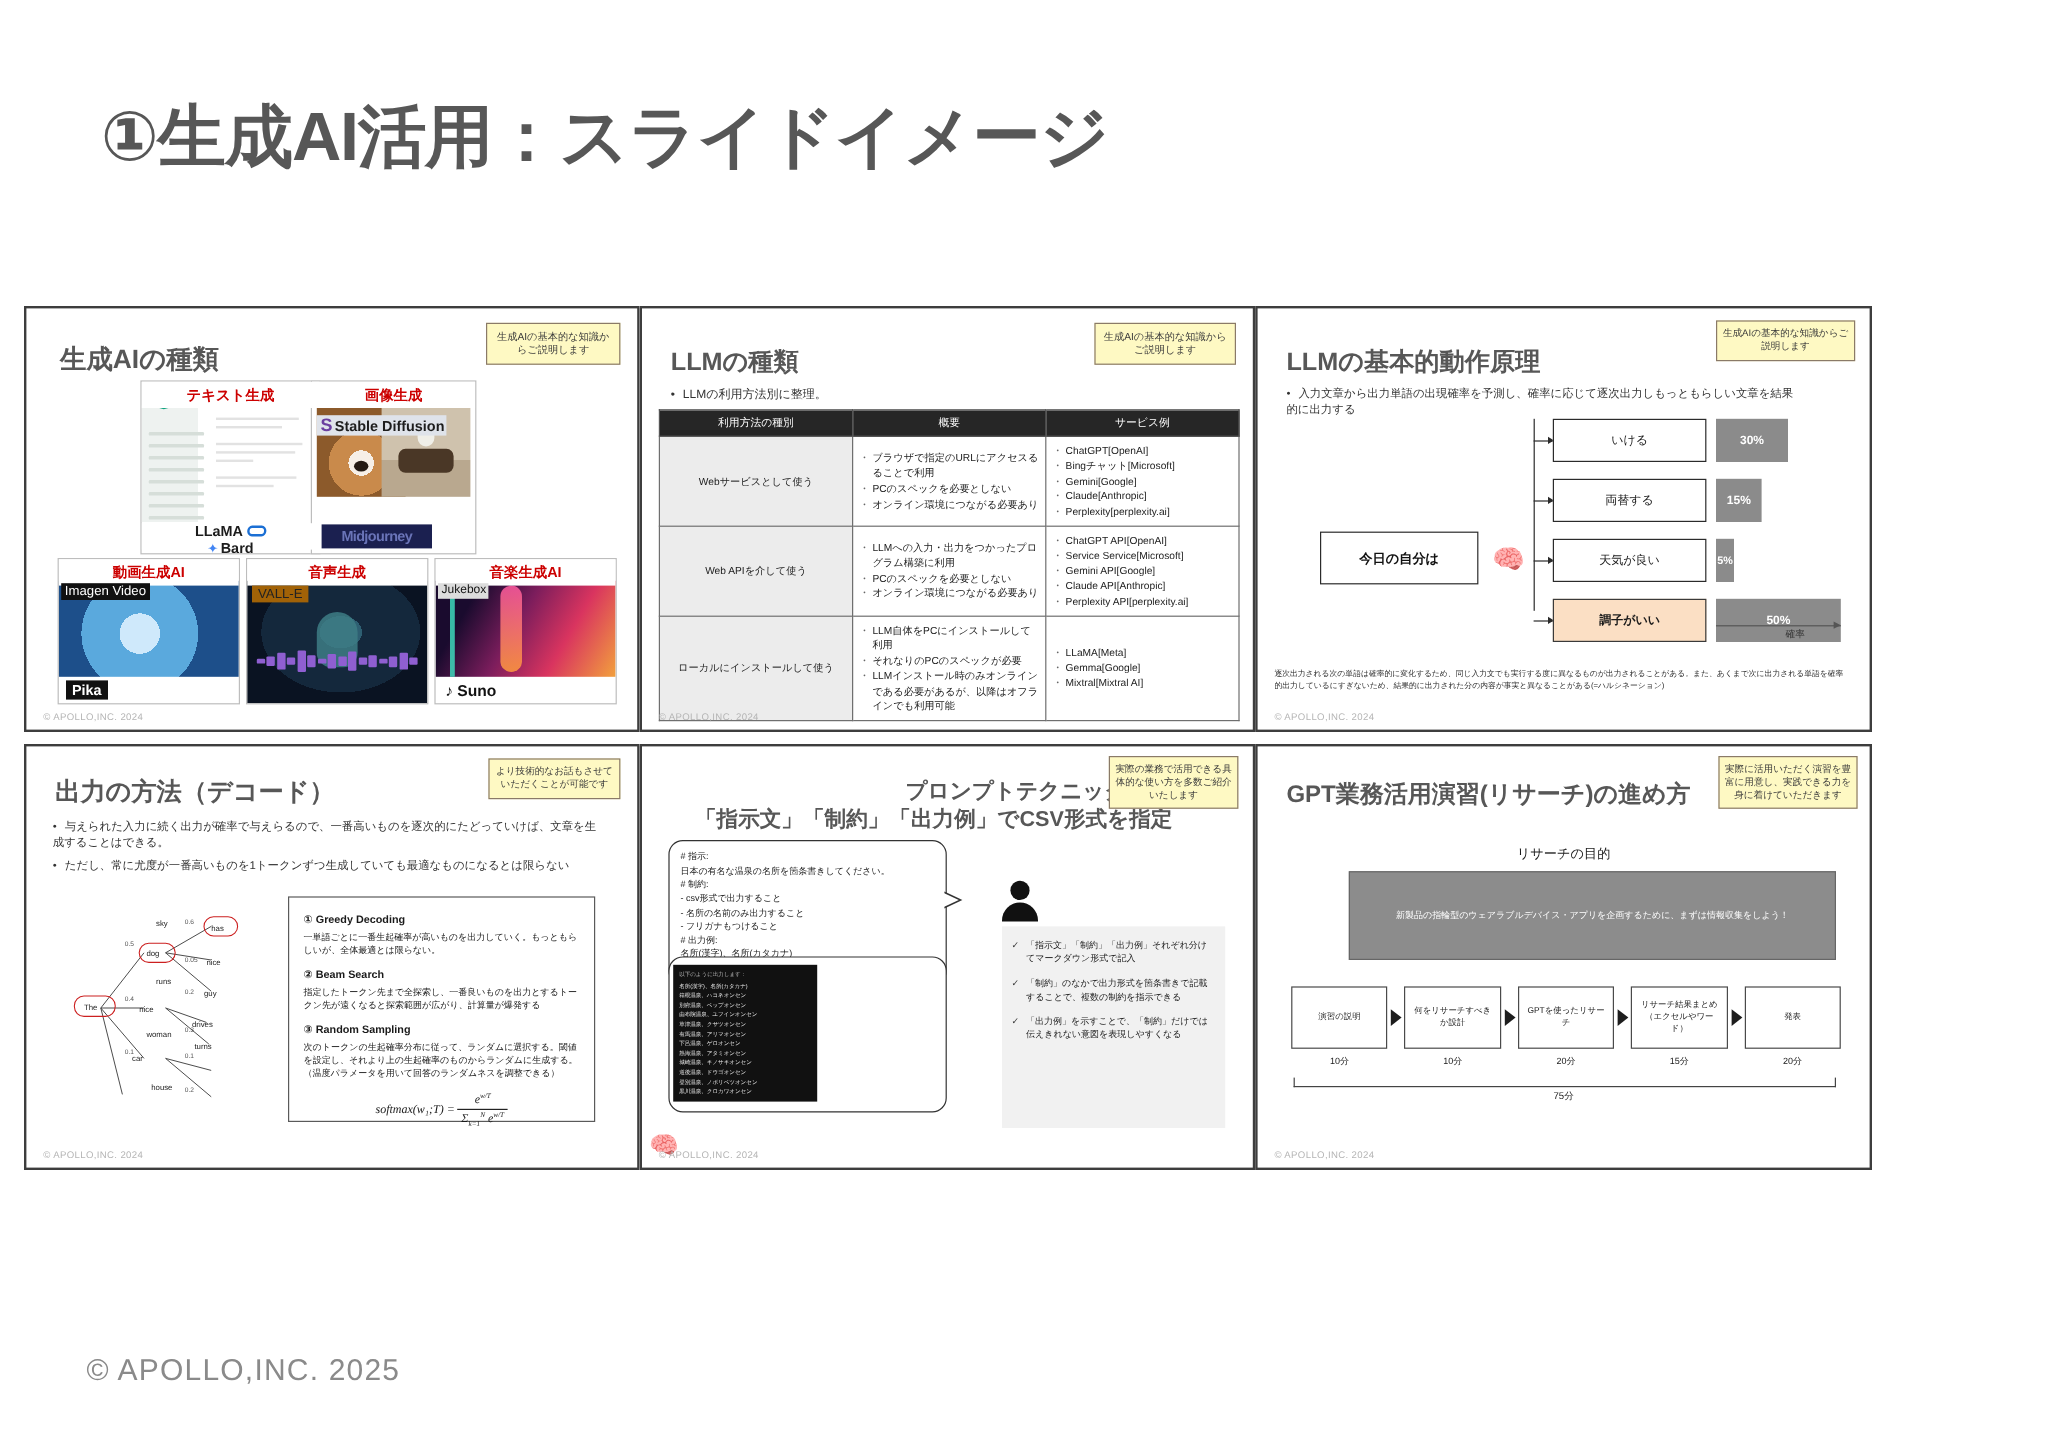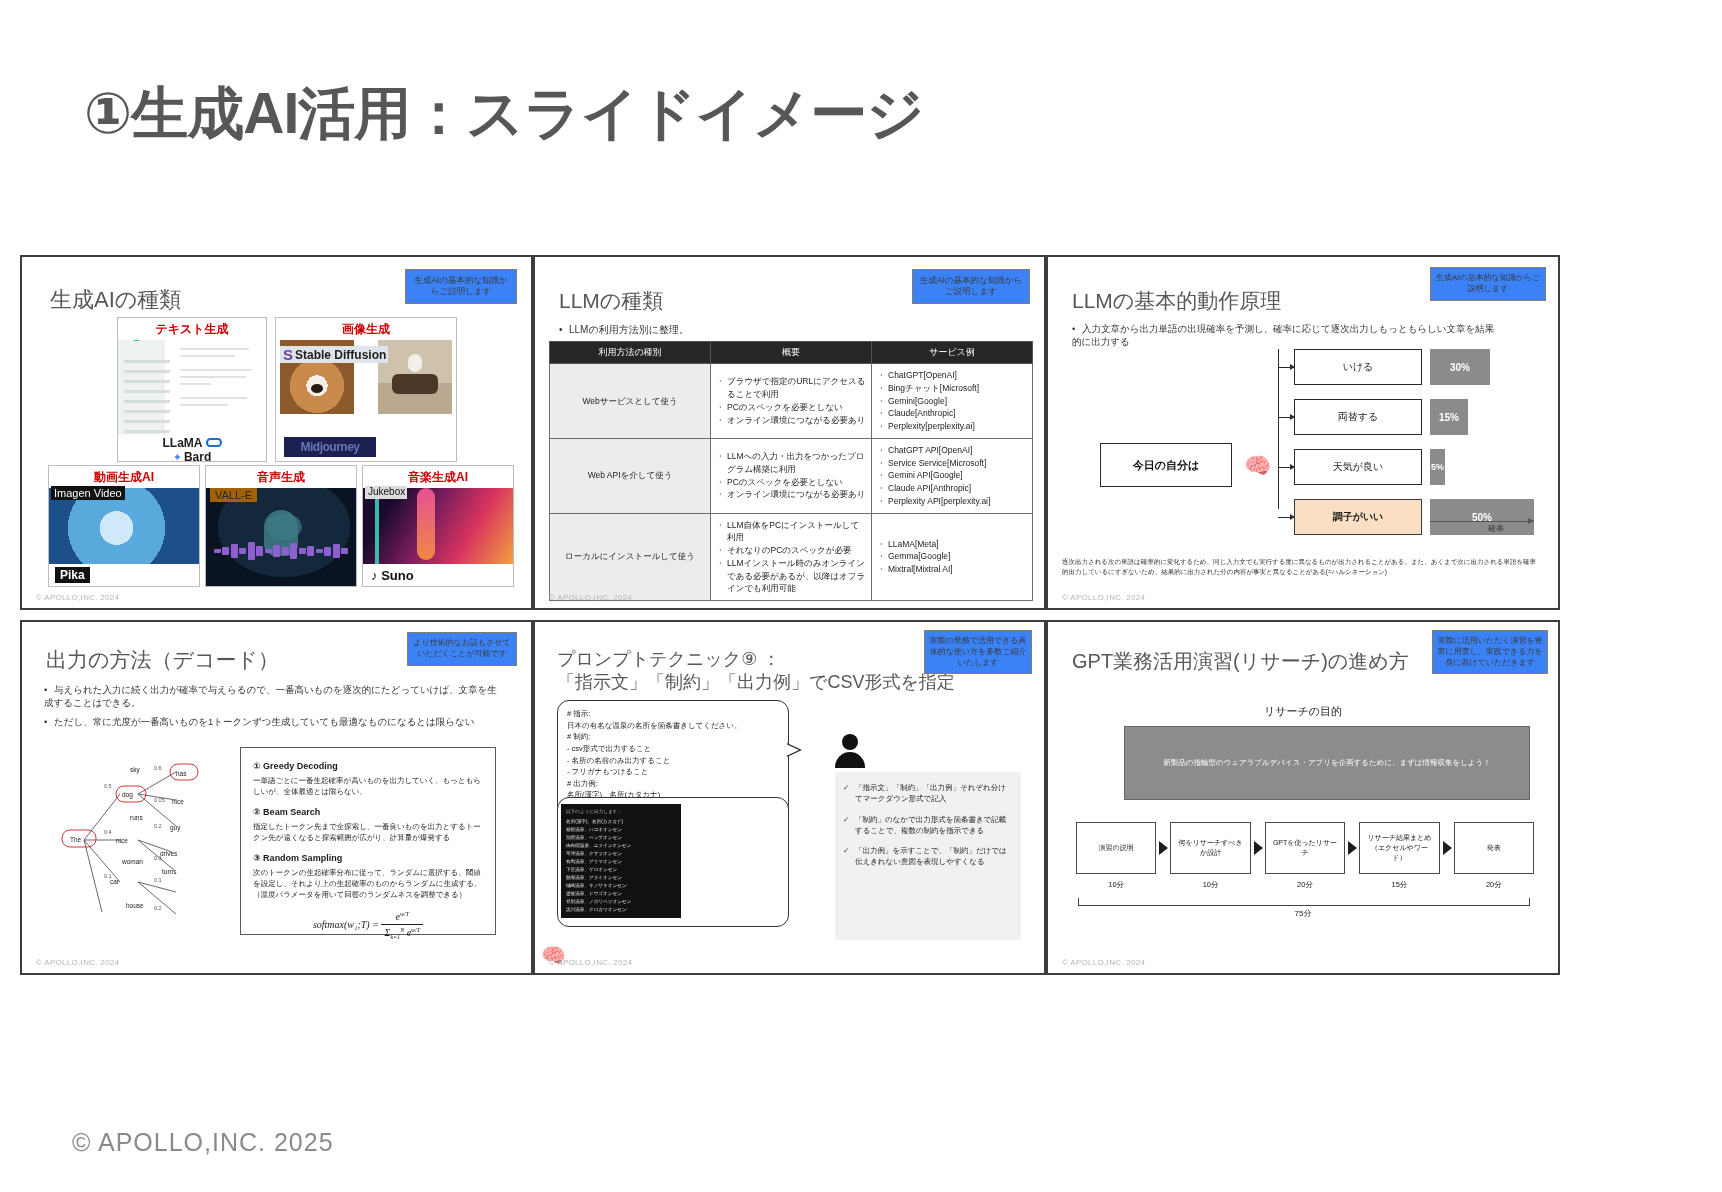--- a/index.html
+++ b/index.html
@@ -32,26 +32,27 @@
     grid-template-columns: 513px 513px 514px;
     grid-template-rows: 355px 355px;
     gap: 10px 0px;
   }
   .slide {
     position: relative; background: #fff;
     border: 2px solid #3d3d3d;
     overflow: hidden;
   }
   .slide-title {
-    position: absolute; font-weight: normal; color: #575757;
+    position: absolute; font-weight: bold; color: #575757;
     white-space: nowrap;
+    text-align: right;
   }
   .note-box {
     position: absolute;
-    background: #3b82f6; border: 1px solid #8a7a68;
+    background: #fef9c3; border: 1px solid #8a7a68;
     color: #3b3b3b; text-align: center; line-height: 1.35;
     padding: 5px 4px;
   }
   .copyright {
     position: absolute; left: 14px; bottom: 6px;
     font-size: 8px; color: #b5b5b5; letter-spacing: .3px;
   }
   .bullet-line {
     position: absolute; color: #333; line-height: 1.35;
   }
@@ -352,21 +353,21 @@
         <div class="logo-row">
           <span>
             <span>LLaMA</span><span class="meta-inf"></span>
           </span>
           <span>
             <span class="bard-star">✦</span><span>Bard</span>
           </span>
         </div>
       </div>
 
-      <div class="media-card" style="left:253px; top:60px; width:182px; height:145px;">
+      <div class="media-card" style="left:237px; top:60px; width:138px; height:145px;">
         <div class="card-label">画像生成</div>
         <div class="shiba"></div>
         <div class="horse"></div>
         <div class="sd-band">
           <span class="s-mark">S</span>
           <span>Stable Diffusion</span>
         </div>
         <div class="mj-bar">Midjourney</div>
       </div>
 

